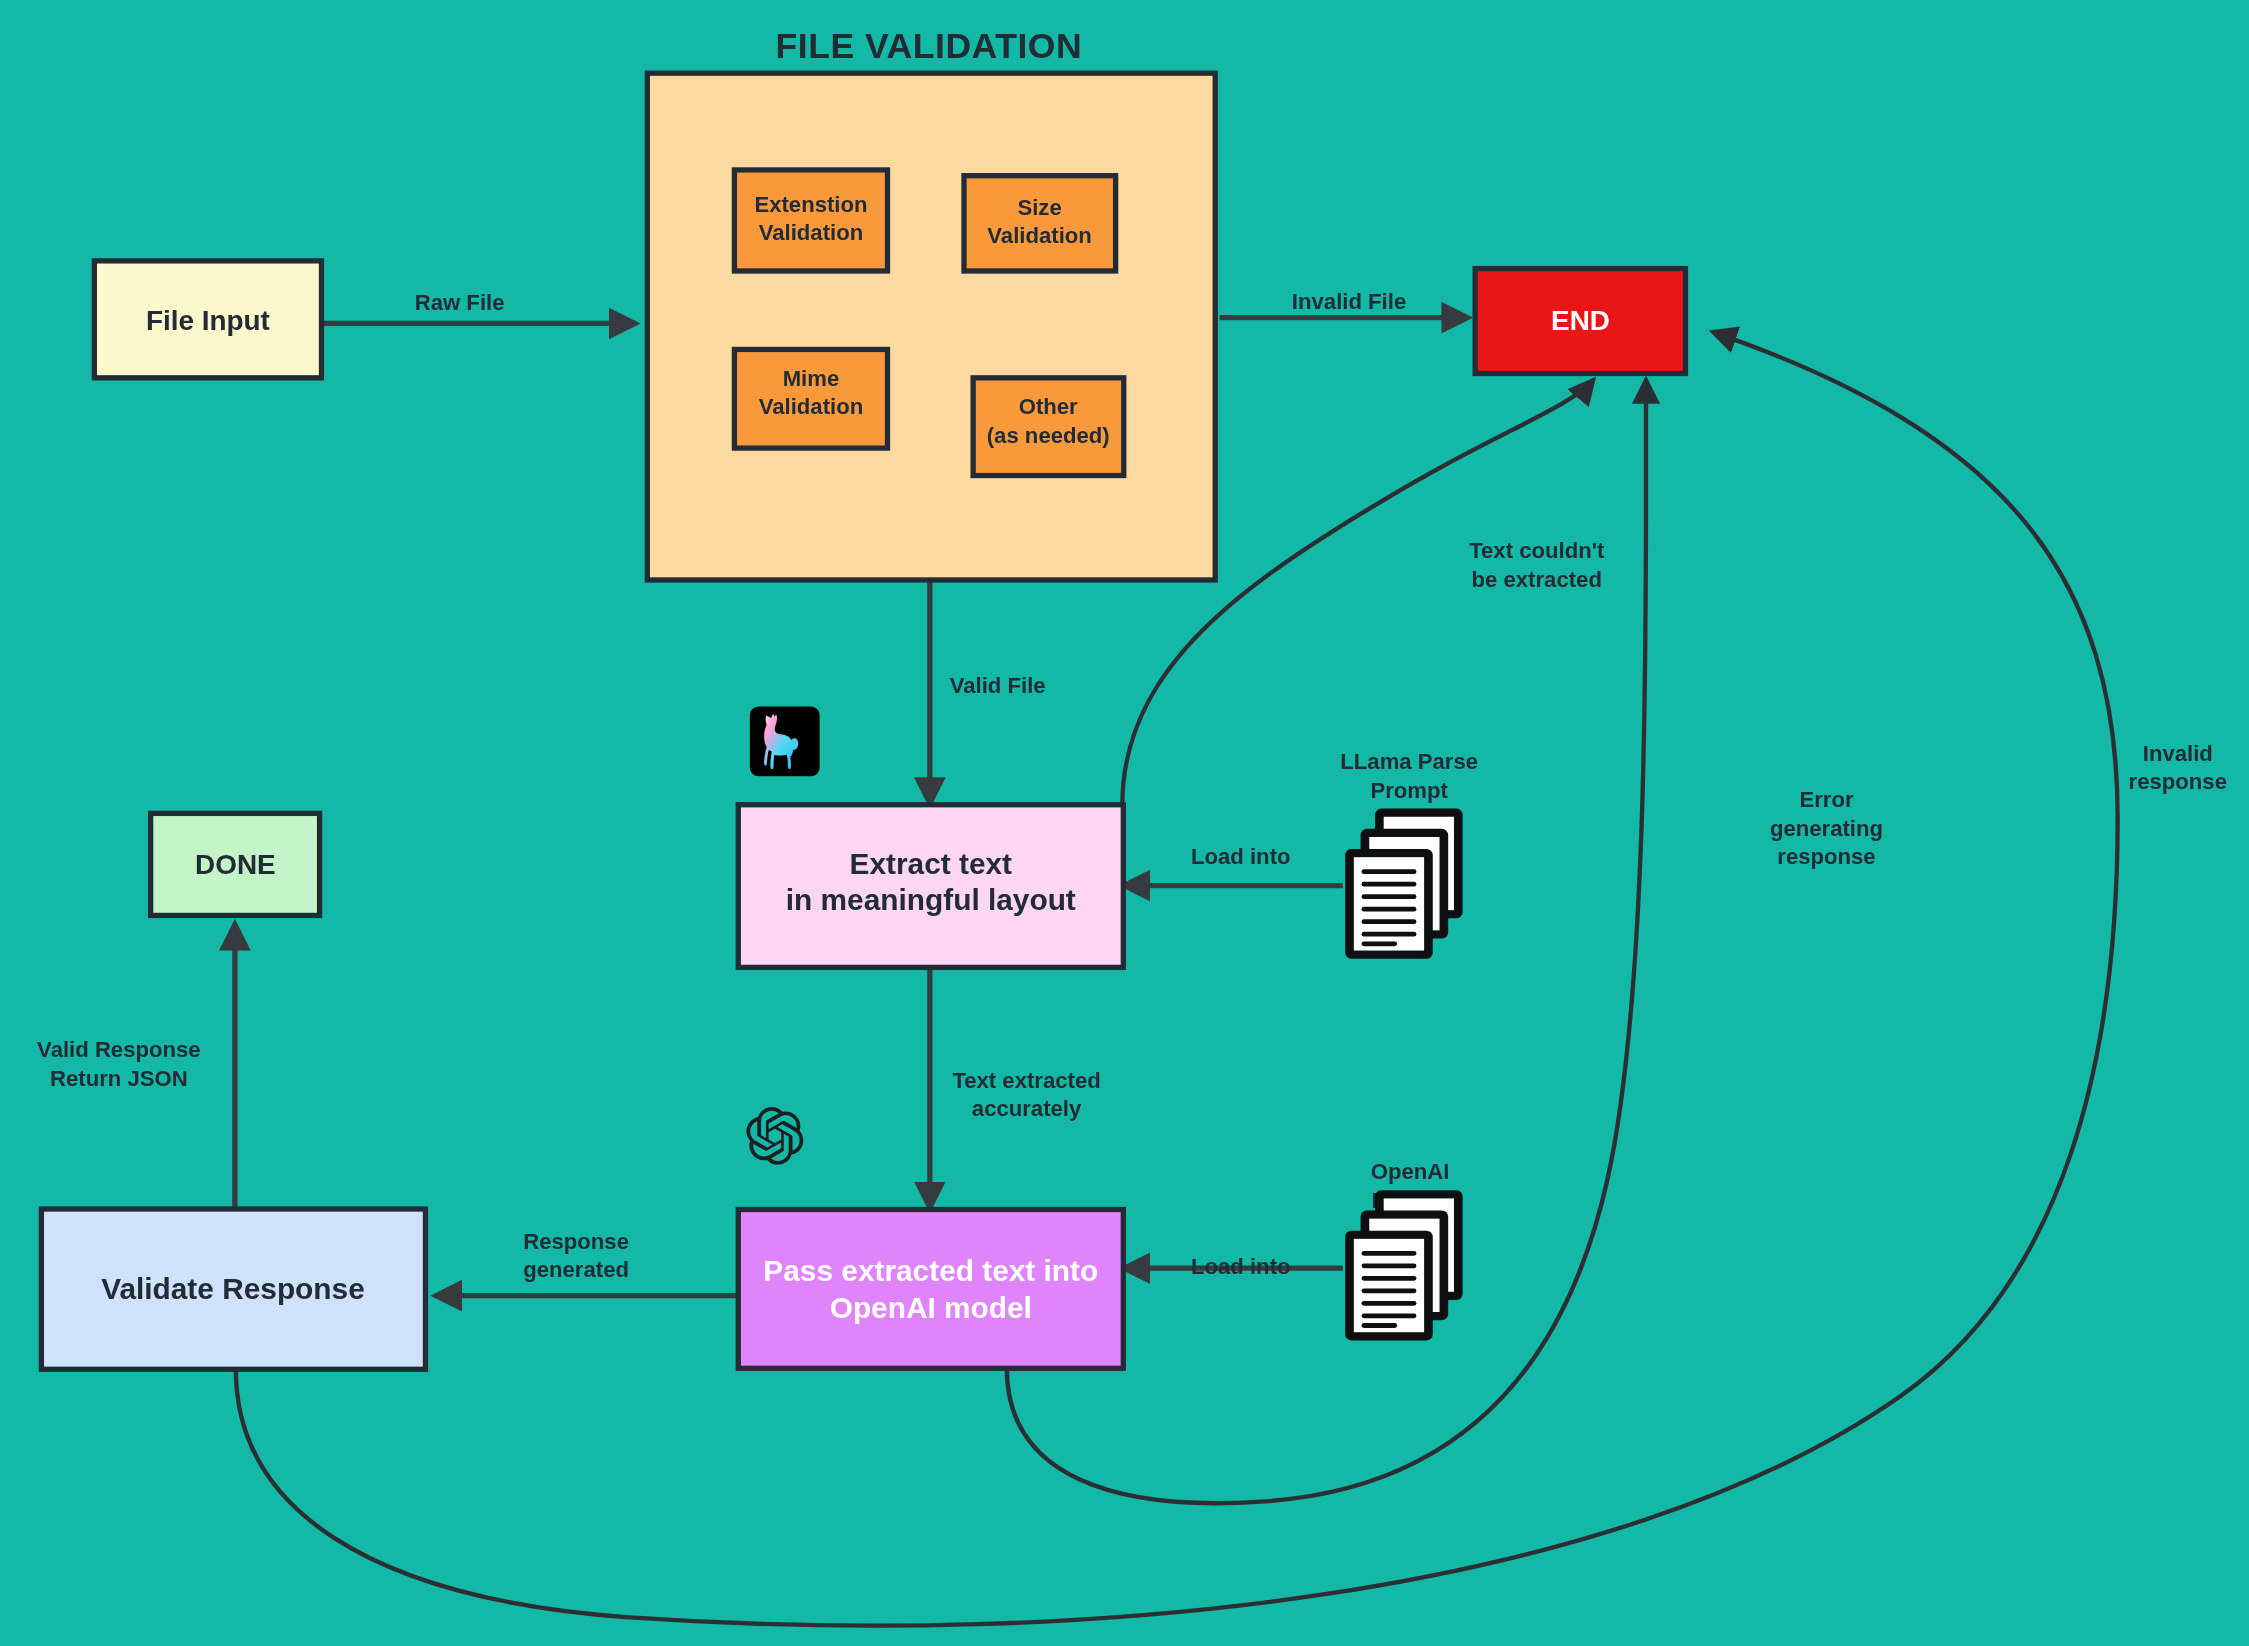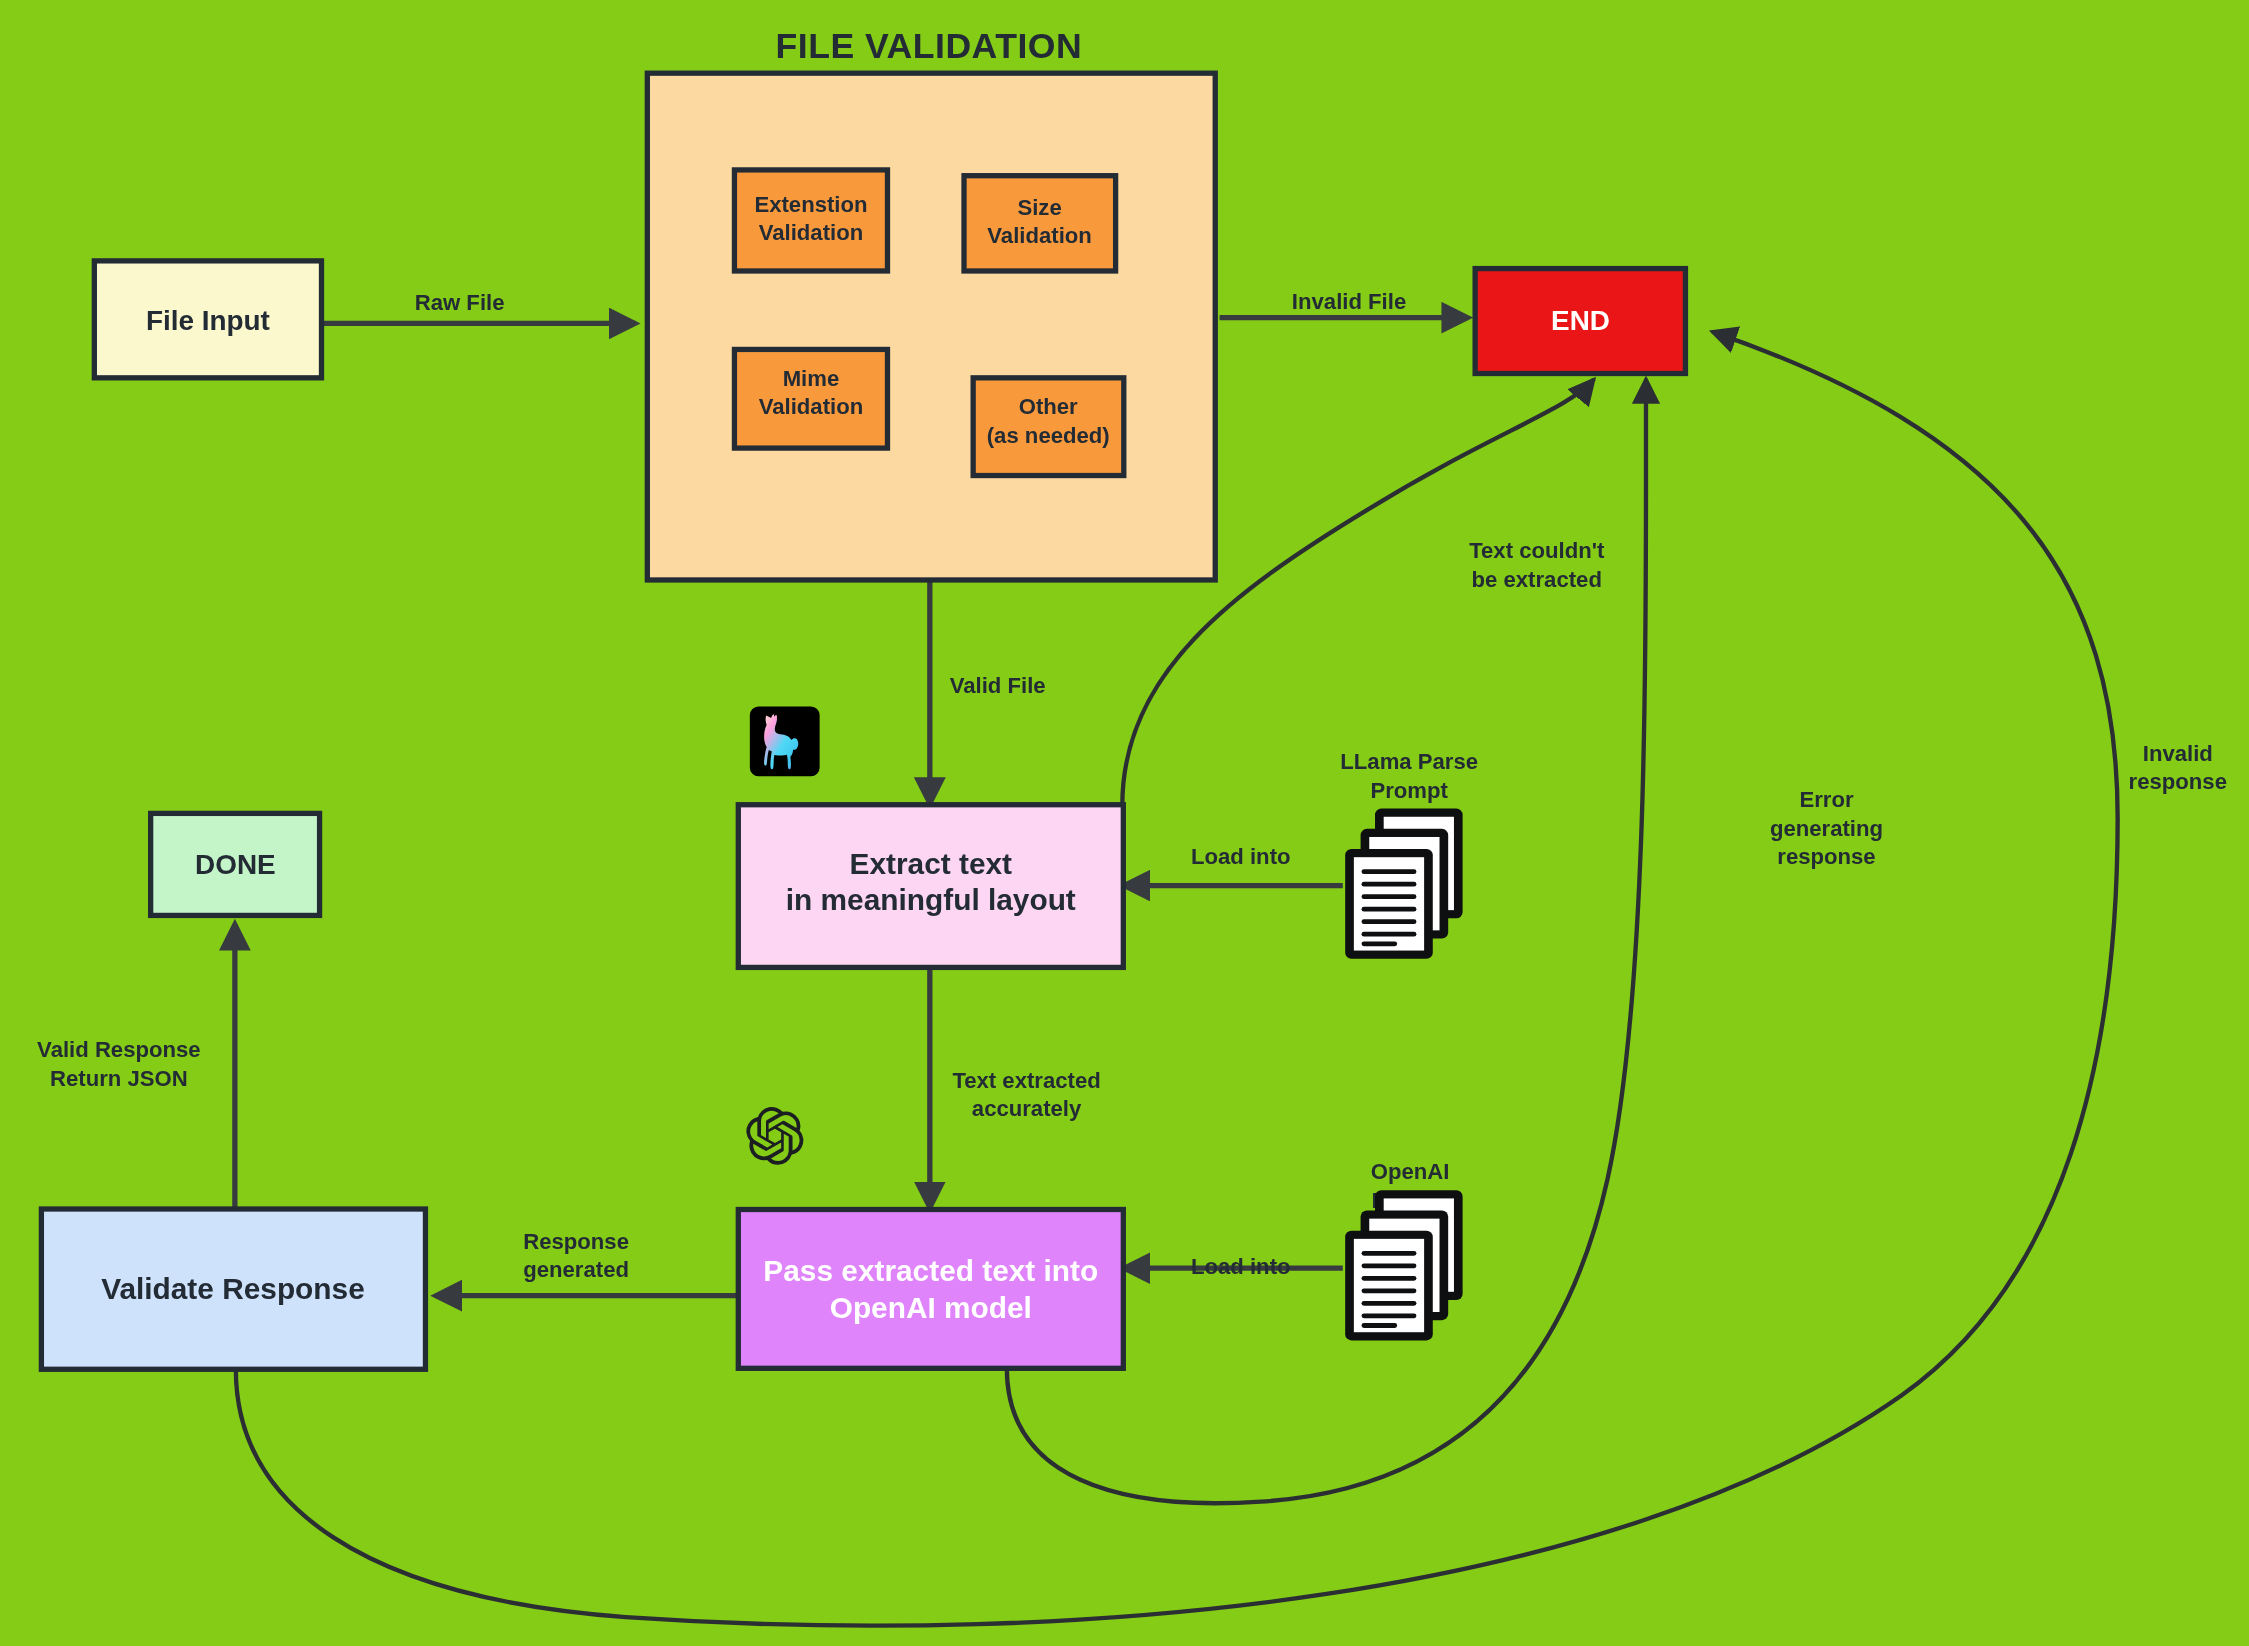--- a/index.html
+++ b/index.html
@@ -10,21 +10,21 @@
   body {
     font-family: "Liberation Sans", sans-serif;
     width: 2250px;
     height: 1647px;
     overflow: hidden;
   }
   #diagram-root {
     position: relative;
     width: 2250px;
     height: 1647px;
-    background: #84cc16;
+    background: #14b8a6;
   }
   svg.flow {
     position: absolute;
     top: 0;
     left: 0;
     width: 2250px;
     height: 1647px;
   }
   .node-rect {
     stroke: #232b35;

